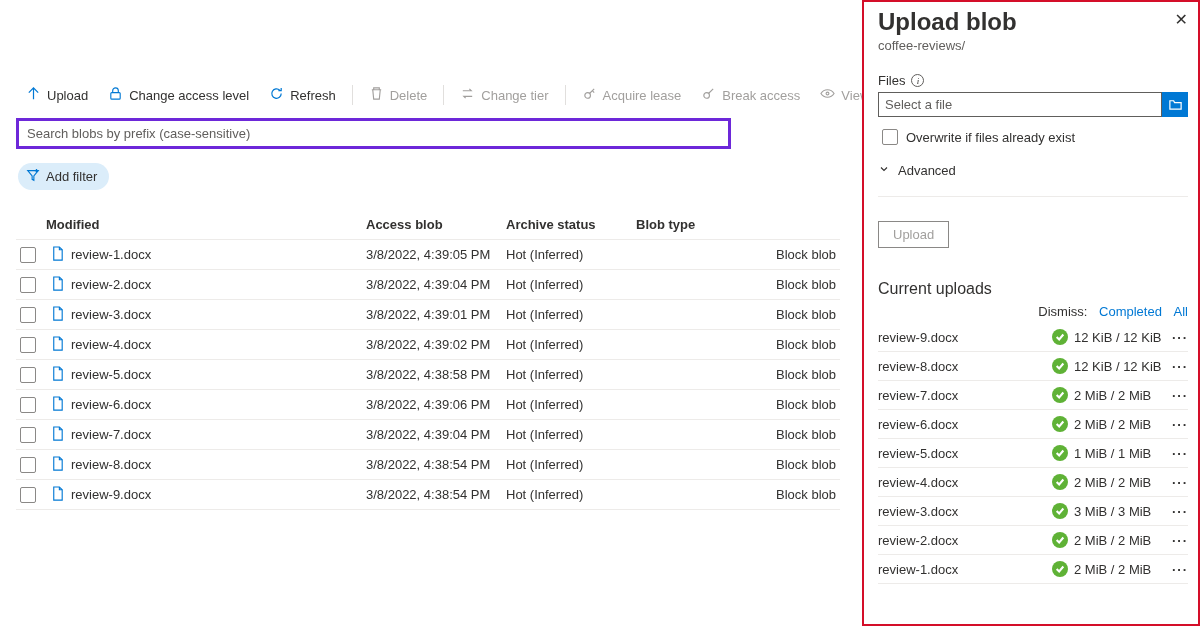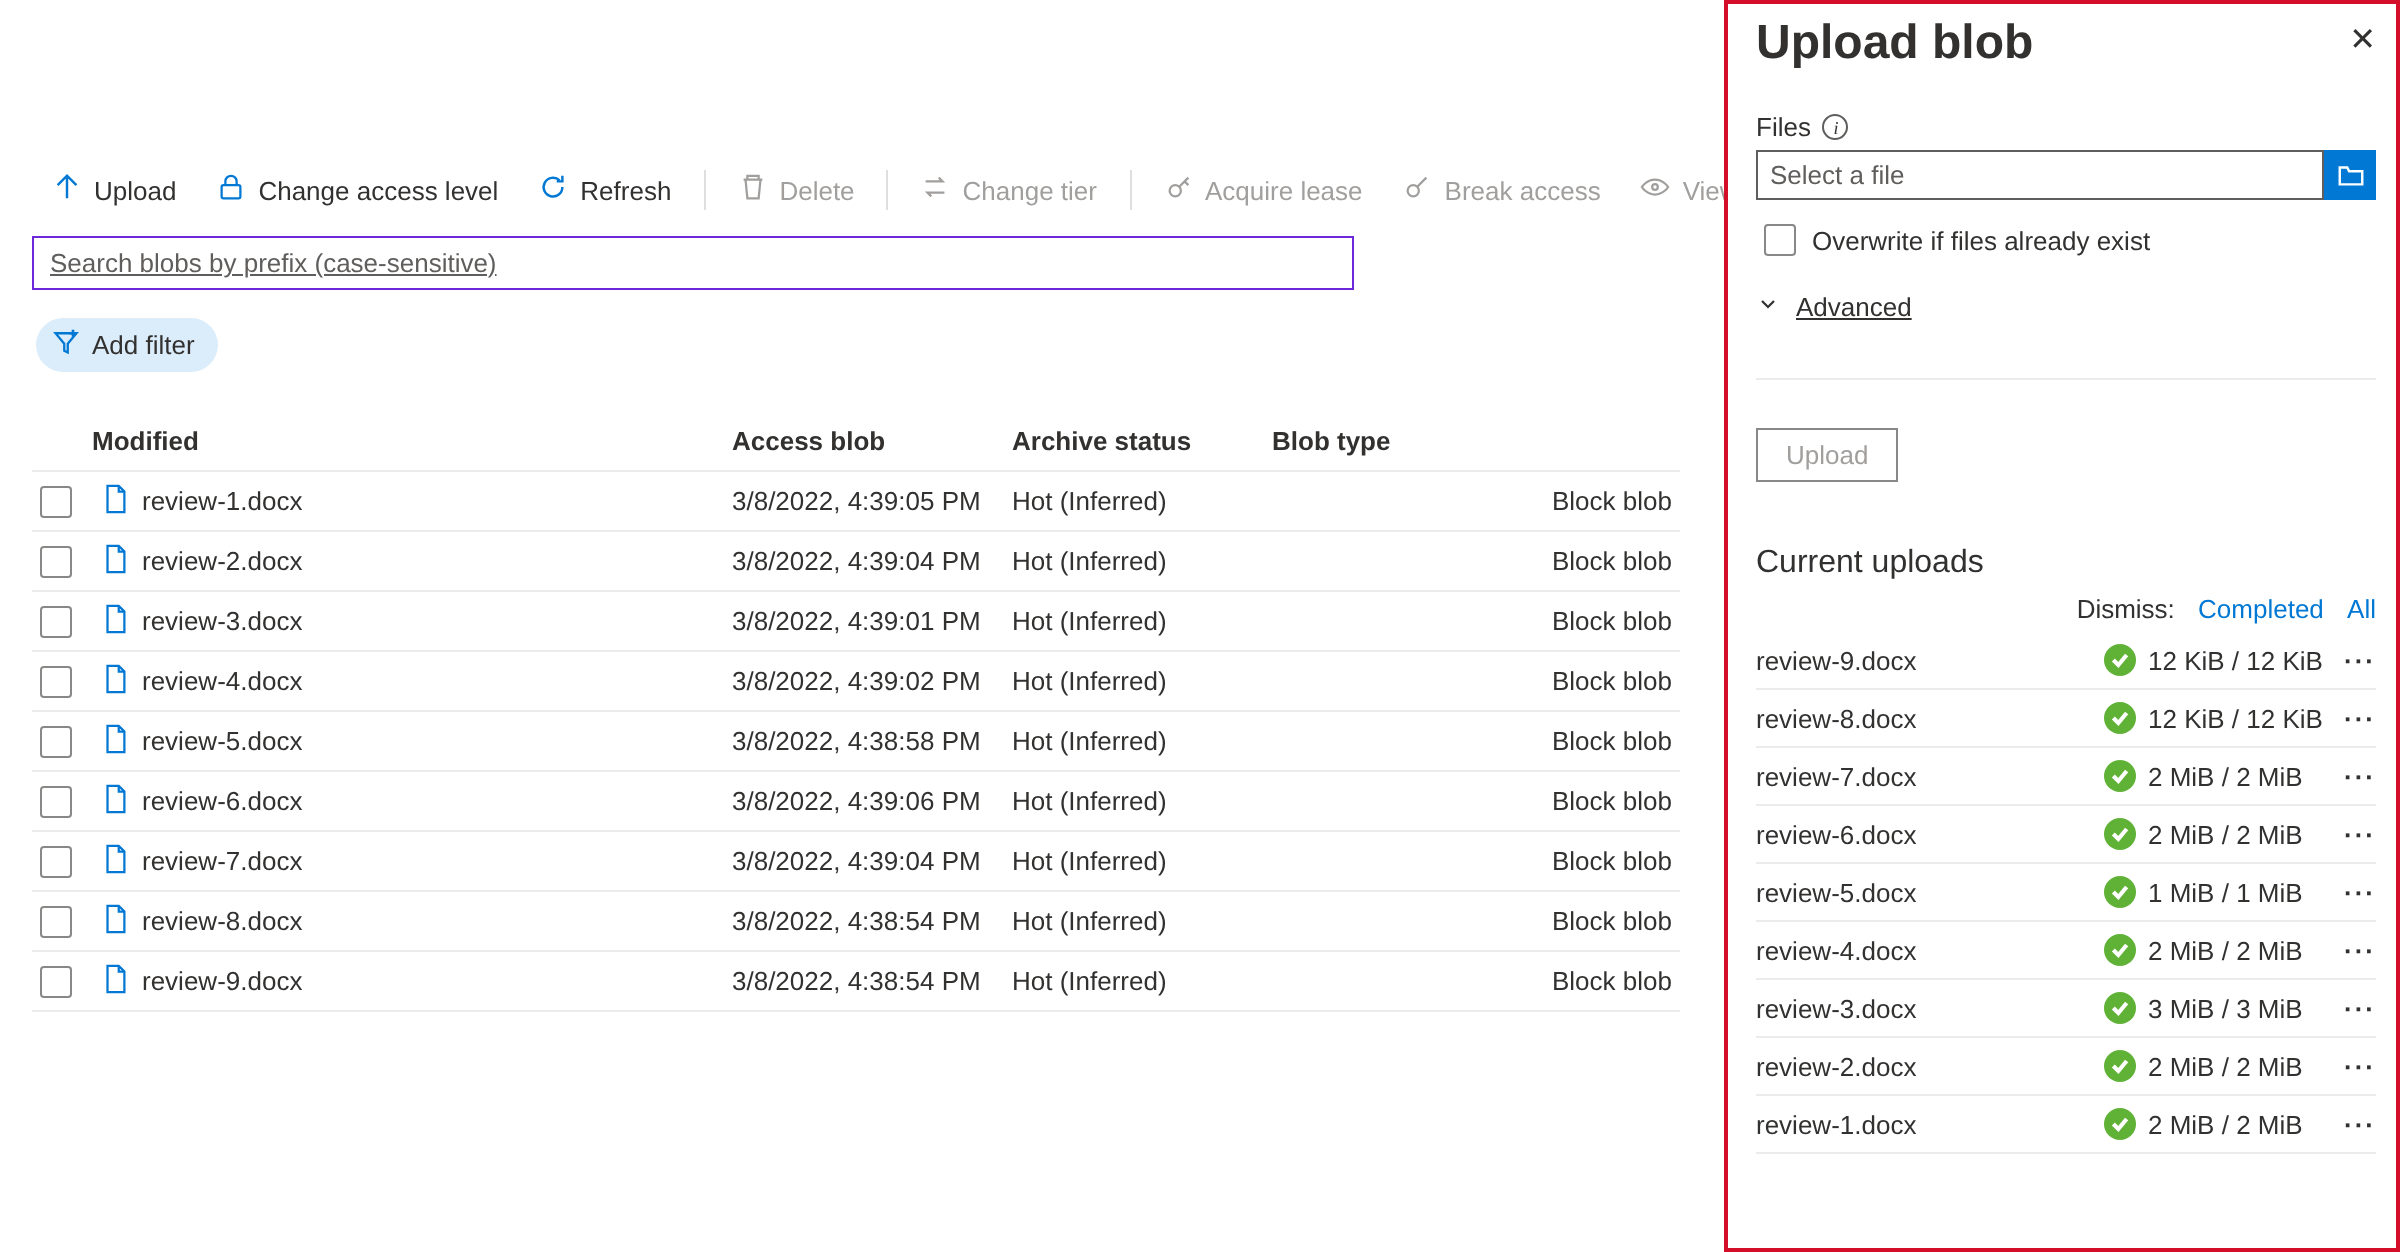--- a/index.html
+++ b/index.html
@@ -41,25 +41,24 @@
   }
   .toolbar svg { width: 15px; height: 15px; }
   .meta {
     padding: 8px 10px 4px 10px;
     line-height: 20px;
   }
   .meta b { font-weight: 600; }
   .meta a { color: #0078d4; text-decoration: none; cursor: pointer; }
   .search {
     margin: 4px 8px 0 8px;
-    border: 1px solid #6d28d9;
+    border: 3px solid #6d28d9;
     padding: 5px 8px;
     color: #605e5c;
-    width: 661px;
-    text-decoration: underline;
+    width: 715px;
   }
   .addfilter {
     display: inline-flex;
     align-items: center;
     gap: 6px;
     background: #dbedfa;
     border-radius: 14px;
     padding: 5px 12px 5px 8px;
     margin: 14px 0 0 10px;
     cursor: pointer;
@@ -116,21 +115,21 @@
   }
   .file-input {
     flex:1; border:1px solid #605e5c; padding:4px 6px; color:#605e5c;
   }
   .file-btn {
     width:26px; background:#0078d4; display:flex; align-items:center; justify-content:center;
     cursor:pointer;
   }
   .file-btn svg { width:15px; height:15px; stroke:#fff; fill:none; }
   .cbrow { display:flex; align-items:center; gap:8px; margin-top:12px; }
-  .adv { display:flex; align-items:center; gap:8px; margin-top:18px; padding-bottom:28px; border-bottom:1px solid #edebe9; cursor:pointer;text-decoration:underline;}
+  .adv { display:flex; align-items:center; gap:8px; margin-top:18px; padding-bottom:18px; border-bottom:1px solid #edebe9; cursor:pointer;}
   .uploadbtn {
     margin-top: 24px;
     border:1px solid #8a8886;
     background:#fff;
     color:#a19f9d;
     padding:5px 14px;
     font-size:13px;
   }
   .cur {
     margin-top: 32px;
@@ -367,20 +366,21 @@
           <div></div>
           <div>Block blob</div>
         </div>
       </div>
   </div>
 </div>
 
 <div class="panel">
   <div class="close">✕</div>
   <h1>Upload blob</h1>
+  <div class="sub">coffee-reviews/</div>
 
   <div class="field-row">
     <span class="field-label">Files</span>
     <span class="info-icon">i</span>
   </div>
   <div class="file-select">
     <div class="file-input">Select a file</div>
     <div class="file-btn">
       <svg viewBox="0 0 16 16">
           <path d="M2 4h4l1 2h7v7H2z" stroke-width="1.3"></path>

